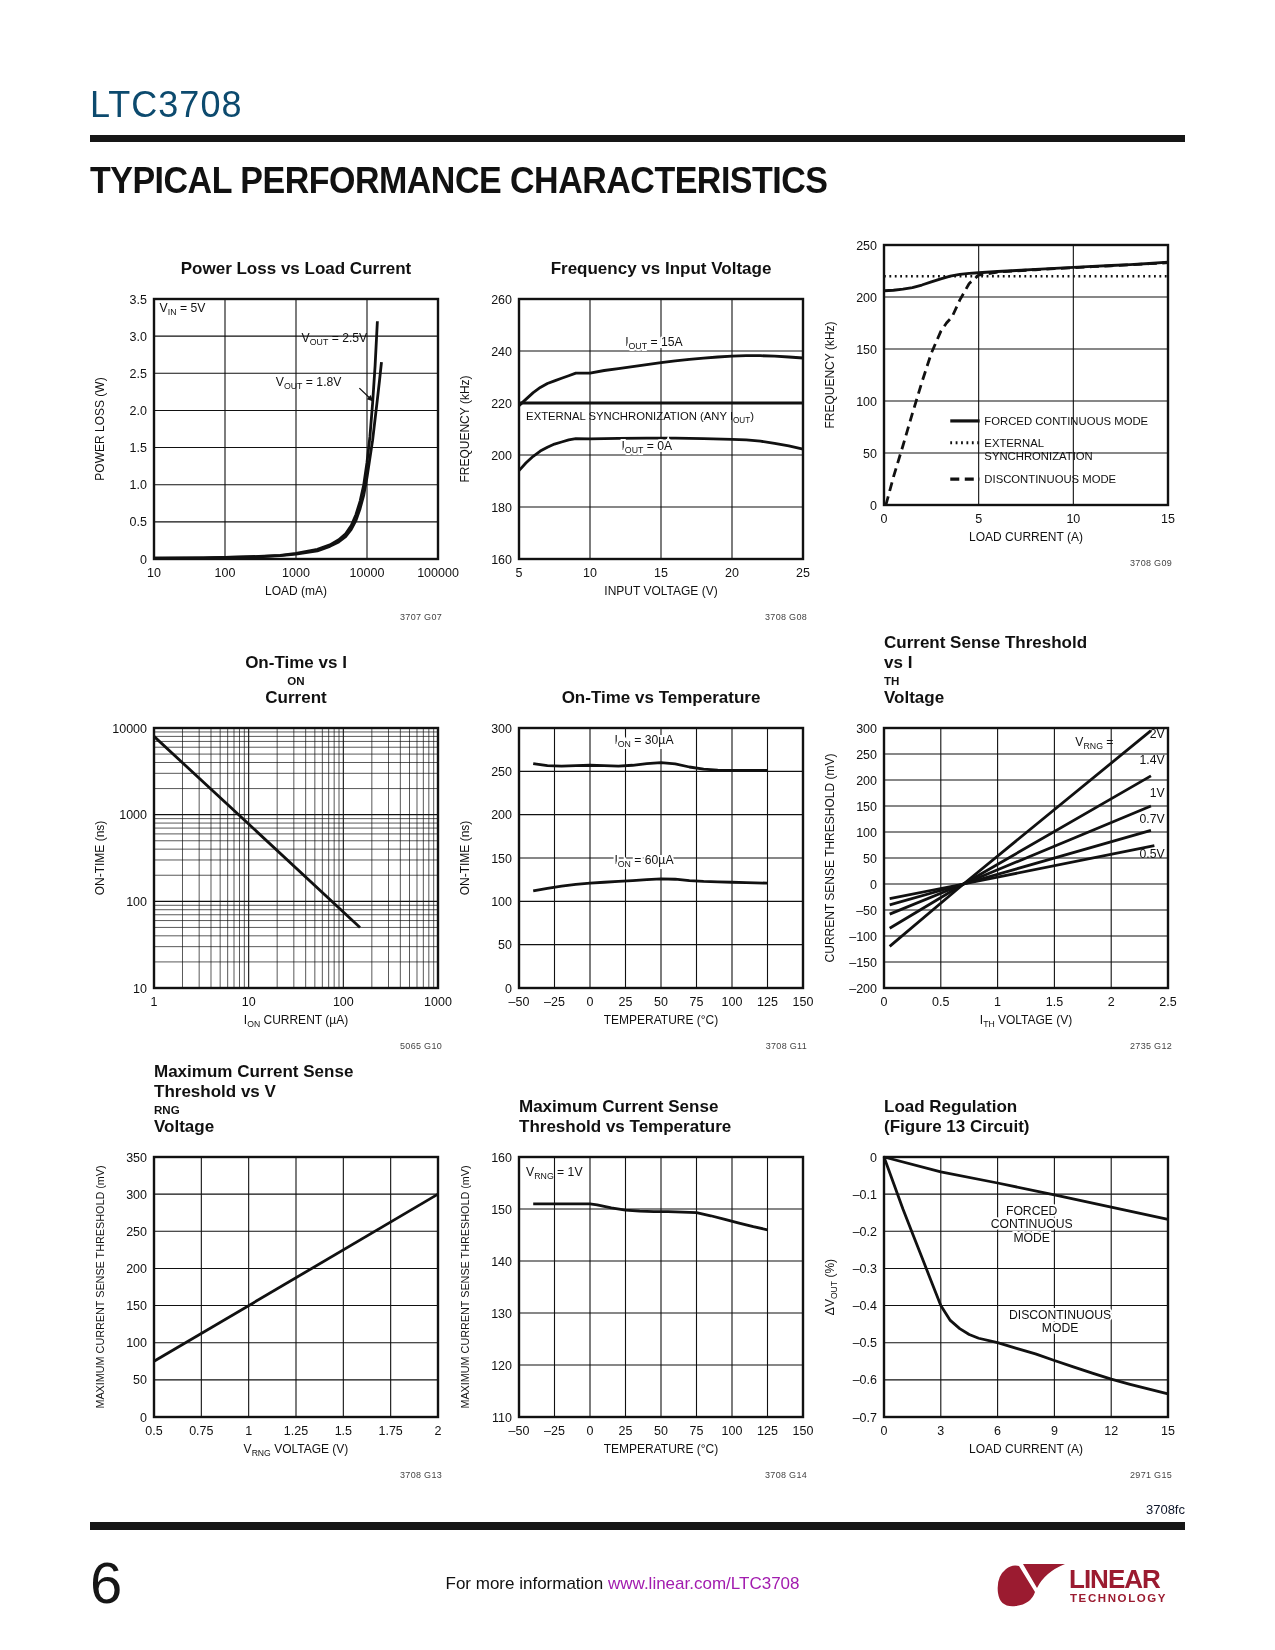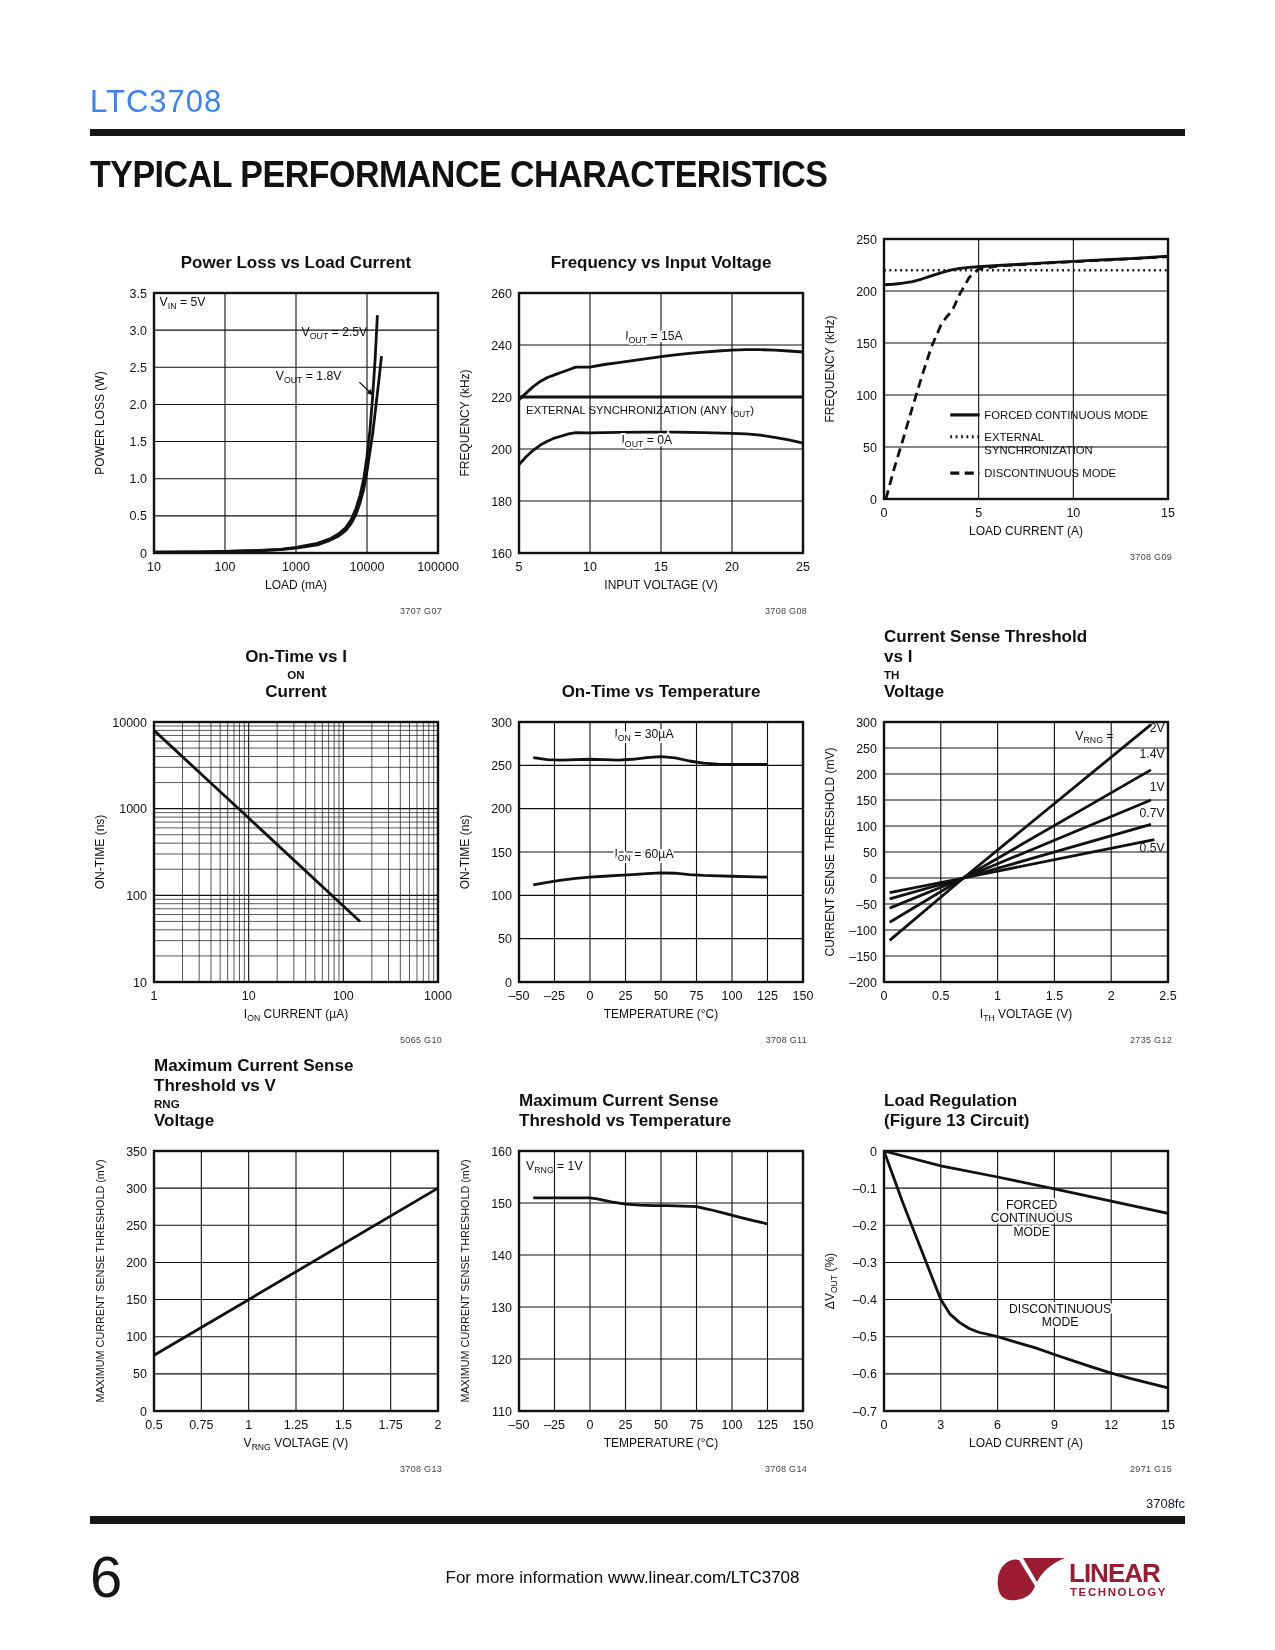--- a/index.html
+++ b/index.html
@@ -1,37 +1,37 @@
 <!DOCTYPE html>
 <html><head>
 <meta charset="utf-8">
 <style>
   html,body{margin:0;padding:0;background:#ddd;}
   .page{width:1275px;height:1650px;margin:0 auto;background:#fff;position:relative;
         font-family:"Liberation Sans",sans-serif;color:#111;box-sizing:border-box;
         padding:84px 90px 0 90px;}
-  .part{font-size:31px;letter-spacing:1px;color:#3b82f6;}
+  .part{font-size:36px;letter-spacing:1px;color:#0c4a6e;}
   .rule{height:7px;background:#161616;margin-top:9px;}
   .section{font-size:34px;font-weight:700;letter-spacing:-0.5px;margin:18px 0 0 0;color:#111;
            transform:scaleY(1.08);transform-origin:left top;}
   .grid{display:grid;grid-template-columns:repeat(3,365px);row-gap:40px;margin-top:34px;}
   .cell{width:365px;}
   .ctitle{height:54px;display:flex;flex-direction:column;justify-content:flex-end;
           font-weight:700;font-size:17px;line-height:1.22;padding-bottom:7px;box-sizing:border-box;width:356px;}
   .ctitle.center{text-align:center;padding-left:56px;}
   .ctitle.left{text-align:left;padding-left:64px;}
   .ctitle sub{font-size:68%;}
   svg.plot{width:356px;height:322px;display:block;overflow:visible;}
   .gid{width:352px;text-align:right;font-size:9px;color:#444;margin-top:3px;letter-spacing:0.3px;}
   .doccode{text-align:right;font-size:13px;color:#0f172a;margin-top:22px;}
   .fbar{height:8px;background:#161616;margin-top:5px;}
   .frow{display:flex;align-items:flex-start;margin-top:24px;}
   .pageno{font-size:58px;line-height:1;color:#161616;width:160px;}
   .finfo{flex:1;text-align:center;font-size:17px;margin-top:20px;color:#111;}
-  .flink{color:#000000;text-decoration:none;cursor:pointer;}
+  .flink{color:#a21caf;text-decoration:none;cursor:pointer;}
   .logo{width:190px;margin-top:4px;}
   .logored{fill:#9B1B30;}
 </style>
 </head>
 <body>
 
 <div class="page">
 
   <header>
     <div class="part">LTC3708</div>

